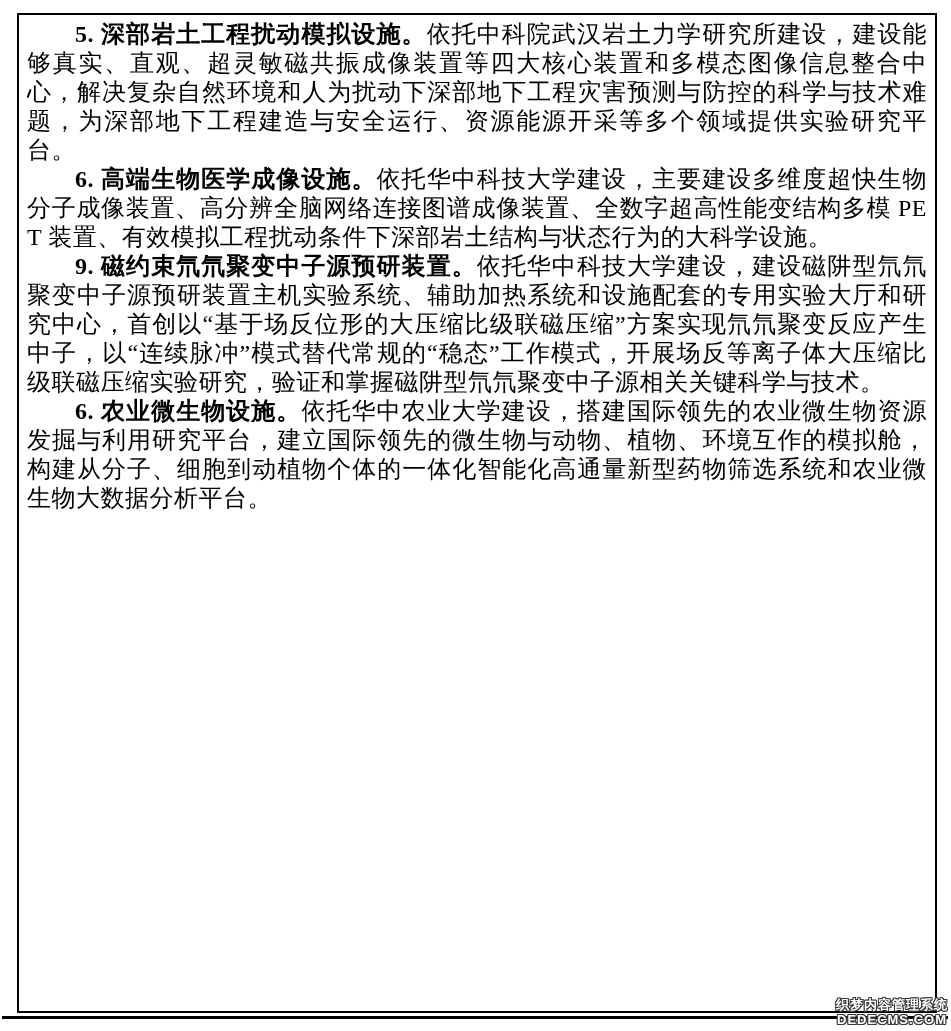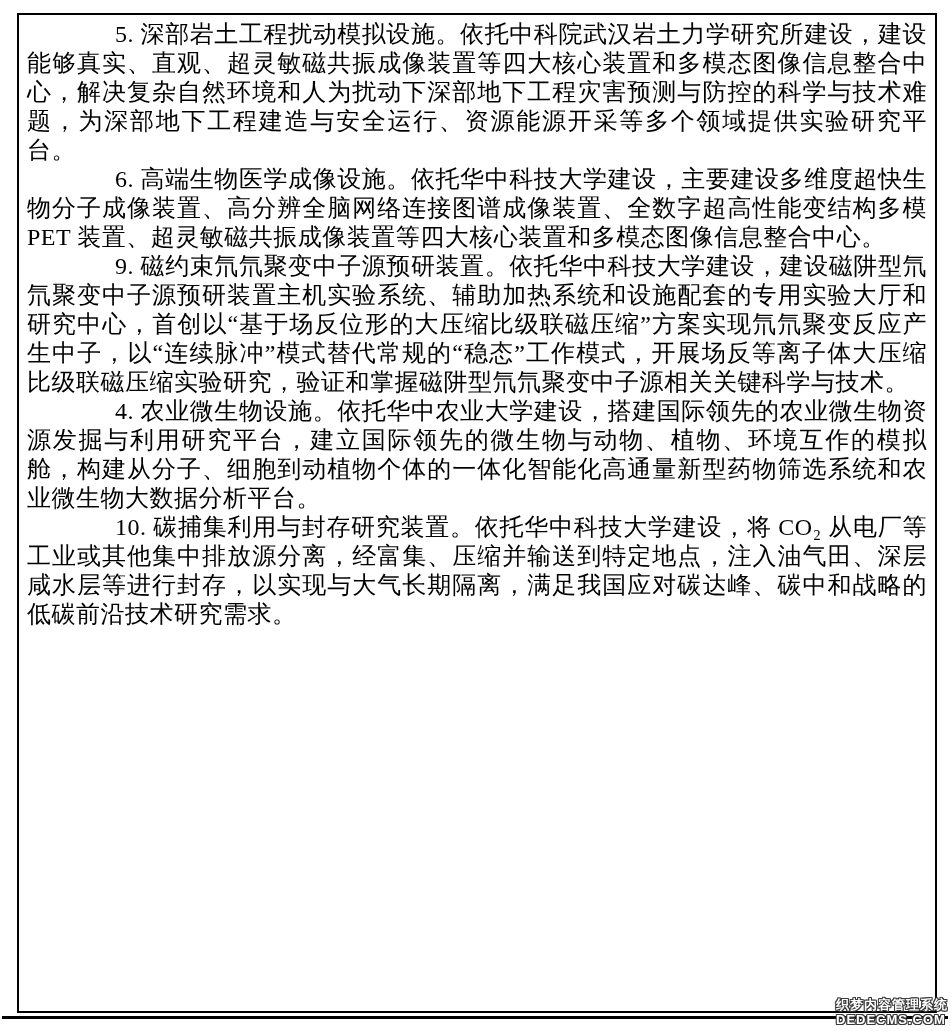--- a/index.html
+++ b/index.html
@@ -34,36 +34,35 @@
   .para {
     margin: 0;
     font-size: 24px;
     line-height: 29px;
     text-align: justify;
     text-indent: 2em;
     letter-spacing: 0.5px;
     word-break: break-all;
   }
   .para .heading {
-    font-weight: normal;
-    margin-left: 40px;
+    font-weight: bold;
   }
   .bottom-rule {
     position: absolute;
     left: 2px;
     top: 1016px;
     width: 946px;
     height: 3px;
     background: #000000;
   }
   .watermark {
     position: absolute;
     right: 3px;
     bottom: 4px;
-    text-align: left;
+    text-align: center;
     line-height: 1.1;
     font-family: "Liberation Sans", "DejaVu Sans", sans-serif;
     font-weight: bold;
     color: #ffffff;
     text-shadow:
       -1px -1px 0 #3a3a3a,
        1px -1px 0 #3a3a3a,
       -1px  1px 0 #3a3a3a,
        1px  1px 0 #3a3a3a,
        0    1px 0 #3a3a3a,
@@ -80,24 +79,23 @@
     letter-spacing: 1px;
   }
 </style>
 </head>
 <body>
 
 <div class="page">
   <div class="doc-box">
     <div class="doc-body" id="doc-body">
         <p class="para"><span class="heading">5. 深部岩土工程扰动模拟设施。</span><span class="body-text">依托中科院武汉岩土力学研究所建设，建设能够真实、直观、超灵敏磁共振成像装置等四大核心装置和多模态图像信息整合中心，解决复杂自然环境和人为扰动下深部地下工程灾害预测与防控的科学与技术难题，为深部地下工程建造与安全运行、资源能源开采等多个领域提供实验研究平台。</span></p>
-        <p class="para"><span class="heading">6. 高端生物医学成像设施。</span><span class="body-text">依托华中科技大学建设，主要建设多维度超快生物分子成像装置、高分辨全脑网络连接图谱成像装置、全数字超高性能变结构多模 PET 装置、超灵敏磁共振成像装置等四大核心装置和多模态图像信息整合中心。</span></p>
+        <p class="para"><span class="heading">6. 高端生物医学成像设施。</span><span class="body-text">依托华中科技大学建设，主要建设多维度超快生物分子成像装置、高分辨全脑网络连接图谱成像装置、全数字超高性能变结构多模 PET 装置、有效模拟工程扰动条件下深部岩土结构与状态行为的大科学设施。</span></p>
         <p class="para"><span class="heading">9. 磁约束氘氘聚变中子源预研装置。</span><span class="body-text">依托华中科技大学建设，建设磁阱型氘氘聚变中子源预研装置主机实验系统、辅助加热系统和设施配套的专用实验大厅和研究中心，首创以“基于场反位形的大压缩比级联磁压缩”方案实现氘氘聚变反应产生中子，以“连续脉冲”模式替代常规的“稳态”工作模式，开展场反等离子体大压缩比级联磁压缩实验研究，验证和掌握磁阱型氘氘聚变中子源相关关键科学与技术。</span></p>
-        <p class="para"><span class="heading">4. 农业微生物设施。</span><span class="body-text">依托华中农业大学建设，搭建国际领先的农业微生物资源发掘与利用研究平台，建立国际领先的微生物与动物、植物、环境互作的模拟舱，构建从分子、细胞到动植物个体的一体化智能化高通量新型药物筛选系统和农业微生物大数据分析平台。</span></p>
-        <p class="para"><span class="heading">10. 碳捕集利用与封存研究装置。</span><span class="body-text">依托华中科技大学建设，将 CO₂ 从电厂等工业或其他集中排放源分离，经富集、压缩并输送到特定地点，注入油气田、深层咸水层等进行封存，以实现与大气长期隔离，满足我国应对碳达峰、碳中和战略的低碳前沿技术研究需求。</span></p>
+        <p class="para"><span class="heading">6. 农业微生物设施。</span><span class="body-text">依托华中农业大学建设，搭建国际领先的农业微生物资源发掘与利用研究平台，建立国际领先的微生物与动物、植物、环境互作的模拟舱，构建从分子、细胞到动植物个体的一体化智能化高通量新型药物筛选系统和农业微生物大数据分析平台。</span></p>
       </div>
   </div>
   <div class="bottom-rule"></div>
   <div class="watermark">
     <div class="wm-cn">织梦内容管理系统</div>
     <div class="wm-en">DEDECMS.COM</div>
   </div>
 </div>
 
 </body></html>

